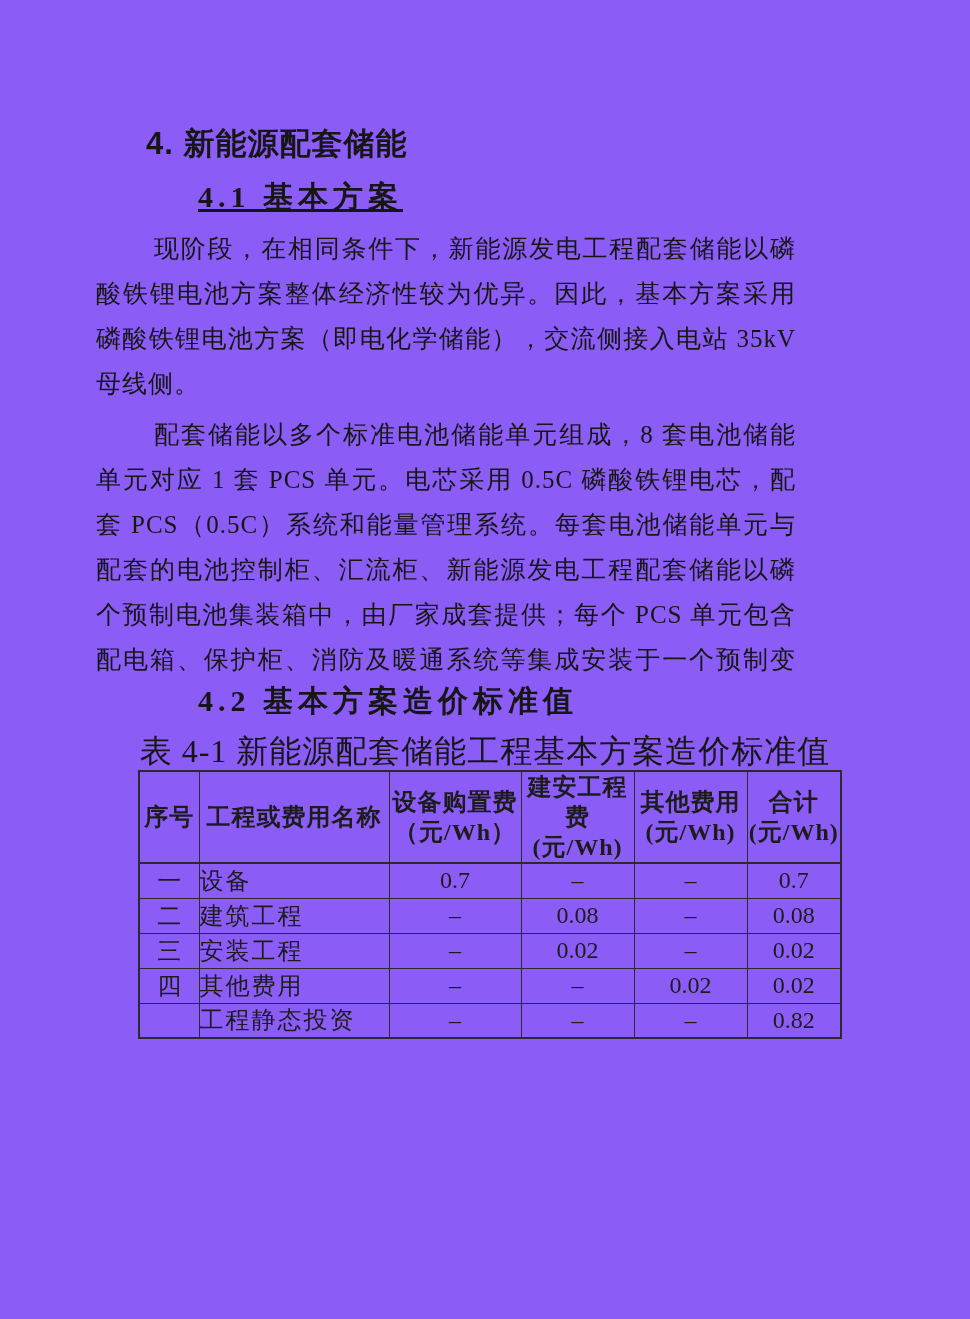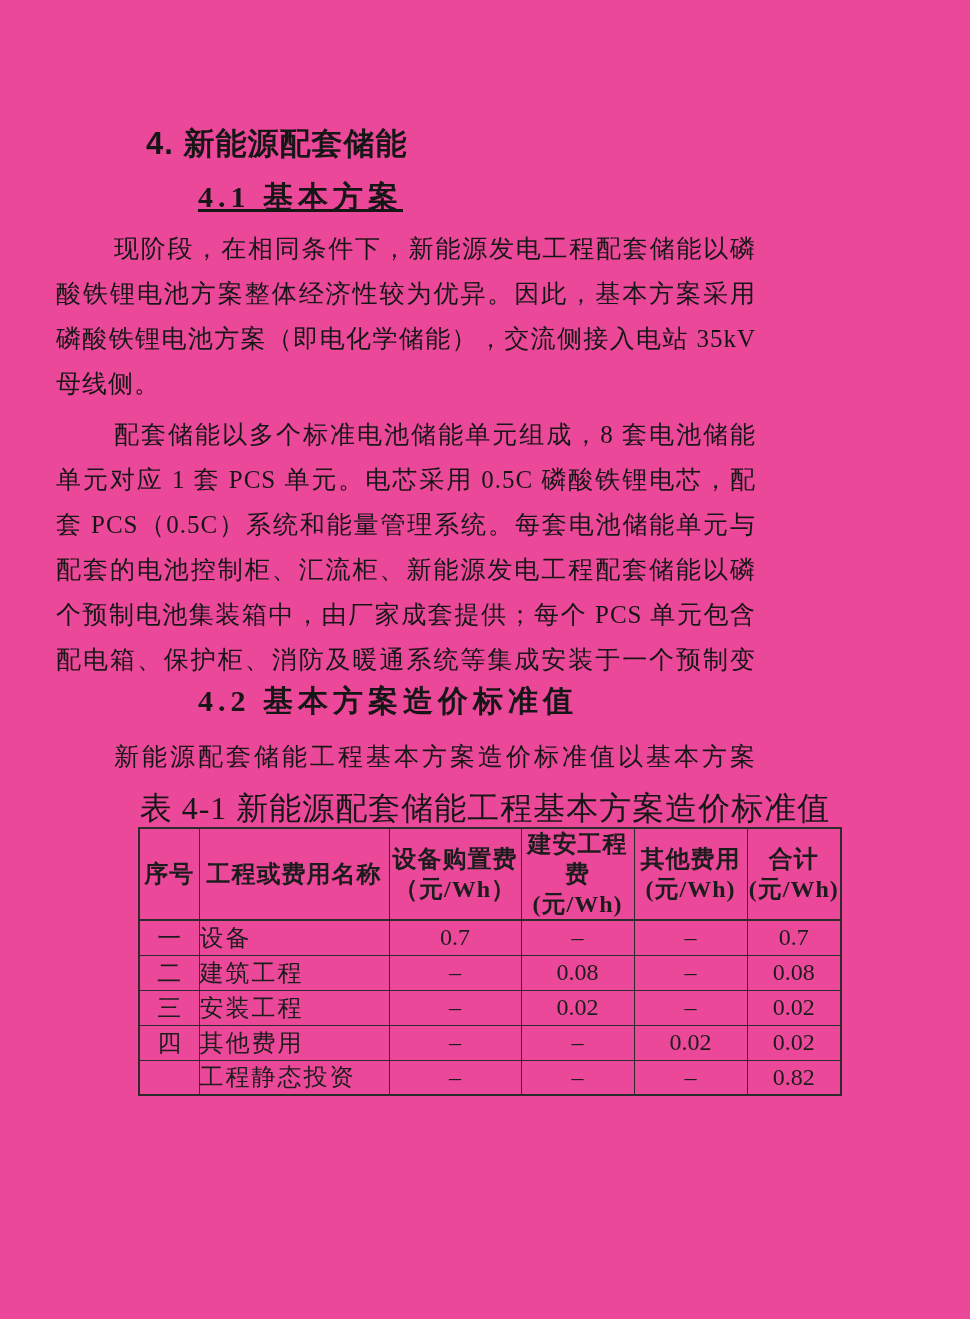--- a/index.html
+++ b/index.html
@@ -4,21 +4,21 @@
 <style>
   html, body {
     margin: 0;
     padding: 0;
     background: #ffffff;
   }
   .page {
     position: relative;
     width: 970px;
     height: 1319px;
-    background: #ec4899;
+    background: #8b5cf6;
     color: #161616;
     font-family: "Liberation Serif", "DejaVu Serif", serif;
     overflow: hidden;
   }
   .h-main {
     margin: 126px 0 0 146px;
     font-family: "Liberation Sans", "DejaVu Sans", sans-serif;
     font-size: 31px;
     line-height: 36px;
     font-weight: 600;
@@ -31,21 +31,21 @@
     font-weight: bold;
     letter-spacing: 5px;
   }
   .h41 { margin-top: 16px; text-decoration: underline; }
   .h42 { margin-top: 0px; }
   .para { margin: 0; }
   .para1 { margin-top: 10px; }
   .para2 { margin-top: 6px; }
   .para3 { margin-top: 14px; }
   .line {
-    margin-left: 56px;
+    margin-left: 96px;
     width: 700px;
     font-size: 25px;
     line-height: 45px;
     text-align: justify;
     text-align-last: justify;
     letter-spacing: 1px;
   }
   .line.first { text-indent: 58px; }
   .line.last  { text-align-last: left; }
   .table-caption {
@@ -103,21 +103,20 @@
     <div class="line">单元对应 1 套 PCS 单元。电芯采用 0.5C 磷酸铁锂电芯，配</div>
     <div class="line">套 PCS（0.5C）系统和能量管理系统。每套电池储能单元与</div>
     <div class="line">配套的电池控制柜、汇流柜、新能源发电工程配套储能以磷</div>
     <div class="line">个预制电池集装箱中，由厂家成套提供；每个 PCS 单元包含</div>
     <div class="line">配电箱、保护柜、消防及暖通系统等集成安装于一个预制变</div>
   </div>
 
   <h2 class="h-sub h42">4.2 基本方案造价标准值</h2>
 
   <div class="para para3">
-    <div class="line first">新能源配套储能工程基本方案造价标准值以基本方案</div>
   </div>
 
   <div class="table-caption">表 4-1 新能源配套储能工程基本方案造价标准值</div>
 
   <table class="cost">
     <colgroup>
       <col style="width:60px">
       <col style="width:190px">
       <col style="width:132px">
       <col style="width:113px">

